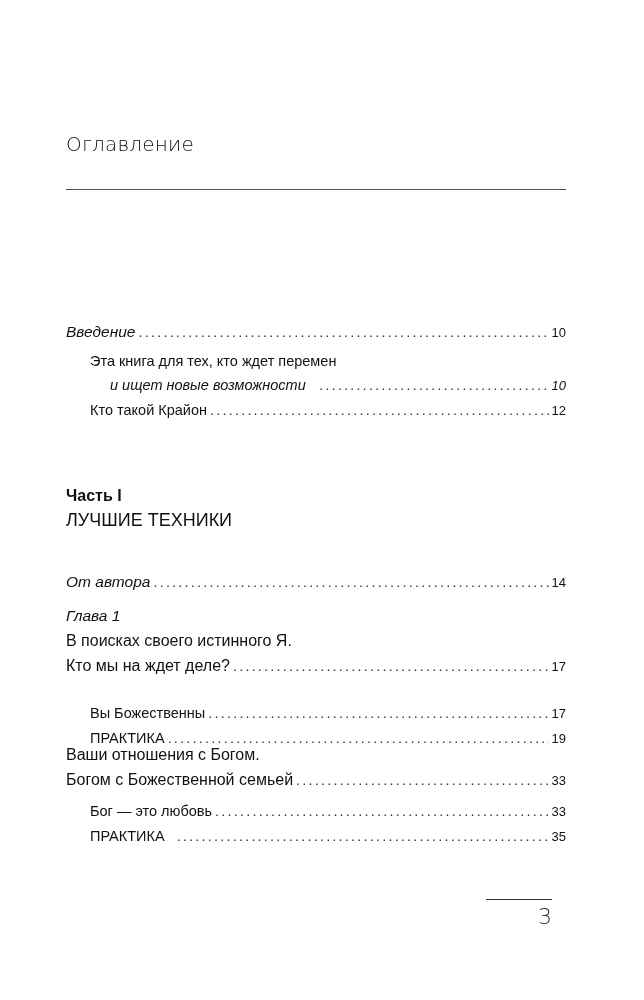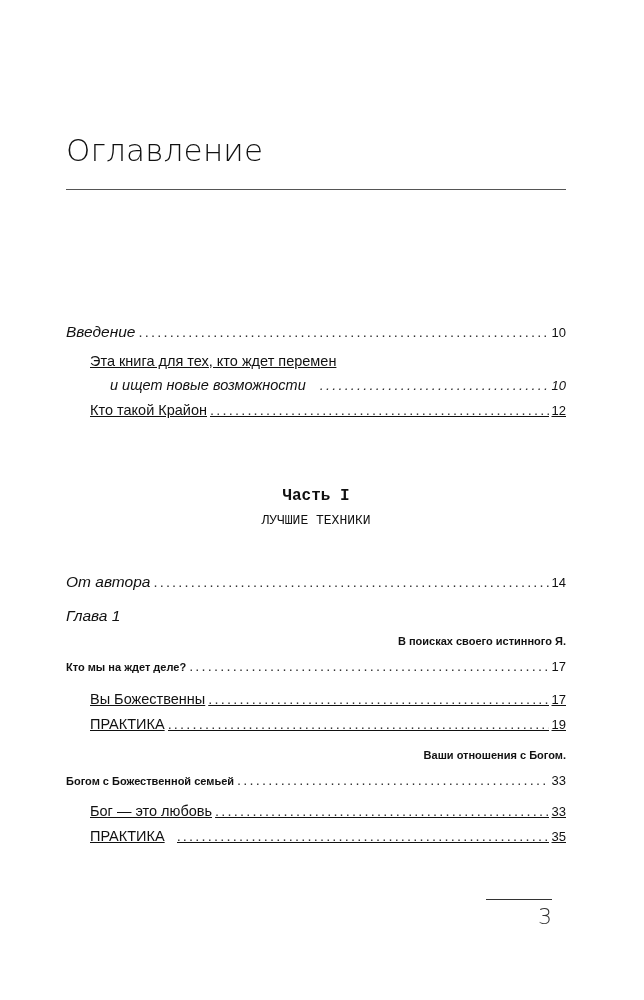--- a/index.html
+++ b/index.html
@@ -1,32 +1,32 @@
 <!DOCTYPE html>
 <html><head>
 <meta charset="utf-8">
 <style>
   html, body { margin:0; padding:0; background:#ffffff; }
   body { width:644px; height:1000px; position:relative; overflow:hidden; color:#111; font-family:"Liberation Sans", sans-serif; }
-  .title { position:absolute; left:66px; top:132px; font-size:31px; font-weight:normal; letter-spacing:0.2px; color:#111; font-family:"DejaVu Sans", sans-serif; font-weight:300; }
+  .title { position:absolute; left:66px; top:132px; font-size:20px; font-weight:normal; letter-spacing:0.2px; color:#111; font-family:"DejaVu Sans", sans-serif; font-weight:300; }
   .rule { position:absolute; left:66px; top:189px; width:500px; height:1px; background:#555; }
   .toc { position:absolute; left:66px; width:500px; }
   .row { display:flex; align-items:baseline; font-size:14.5px; line-height:24px; }
   .row .txt { white-space:nowrap; }
   .row .dots { flex:1; overflow:hidden; white-space:nowrap; margin:0 3px; letter-spacing:2.2px; color:#333; }
   .row .dots::after { content:"................................................................................................................................................"; }
   .row .pg { white-space:nowrap; font-size:13px; }
   .ital { font-style:italic; font-size:15.5px; }
-  .indent { padding-left:24px;text-decoration:underline; }
+  .indent { padding-left:24px; }
   .indent2 { padding-left:44px;font-style:italic; }
   .plain { font-size:14.5px; line-height:24px; }
-  .bold { font-weight:bold; font-size:11px;text-align:right; }
-  .part { position:absolute; left:66px; width:500px; text-align:center;font-family:Liberation Mono, monospace; }
+  .bold { font-weight:normal; font-size:16px; }
+  .part { position:absolute; left:66px; width:500px; text-align:left; }
   .part .p1 { font-weight:bold; font-size:16px; line-height:24px; }
-  .part .p2 { font-size:13px; line-height:25px; }
+  .part .p2 { font-size:18px; line-height:25px; }
   .footrule { position:absolute; left:486px; top:899px; width:66px; height:1px; background:#333; }
   .pagenum { position:absolute; left:538px; top:904px; font-size:22px; font-family:"DejaVu Sans", sans-serif; font-weight:300; color:#333; }
 </style>
 </head>
 <body>
 
 <div class="title">Оглавление</div>
 <div class="rule"></div>
 
 <div class="toc" style="top:320px;">
@@ -62,21 +62,21 @@
 </div>
 
 <div class="toc" style="top:604px;">
   <div class="ital" style="line-height:24px;">Глава 1</div>
   <div class="bold" style="line-height:26px;">В поисках своего истинного Я.</div>
   <div class="row">
     <span class="txt bold">Кто мы на ждет деле?</span>
     <span class="dots"></span>
     <span class="pg">17</span>
   </div>
-  <div class="row indent" style="margin-top:8px;">
+  <div class="row indent" style="margin-top:22px;">
     <span class="txt">Вы Божественны</span>
     <span class="dots"></span>
     <span class="pg">17</span>
   </div>
   <div class="row indent">
     <span class="txt">ПРАКТИКА</span>
     <span class="dots"></span>
     <span class="pg">19</span>
   </div>
 </div>

